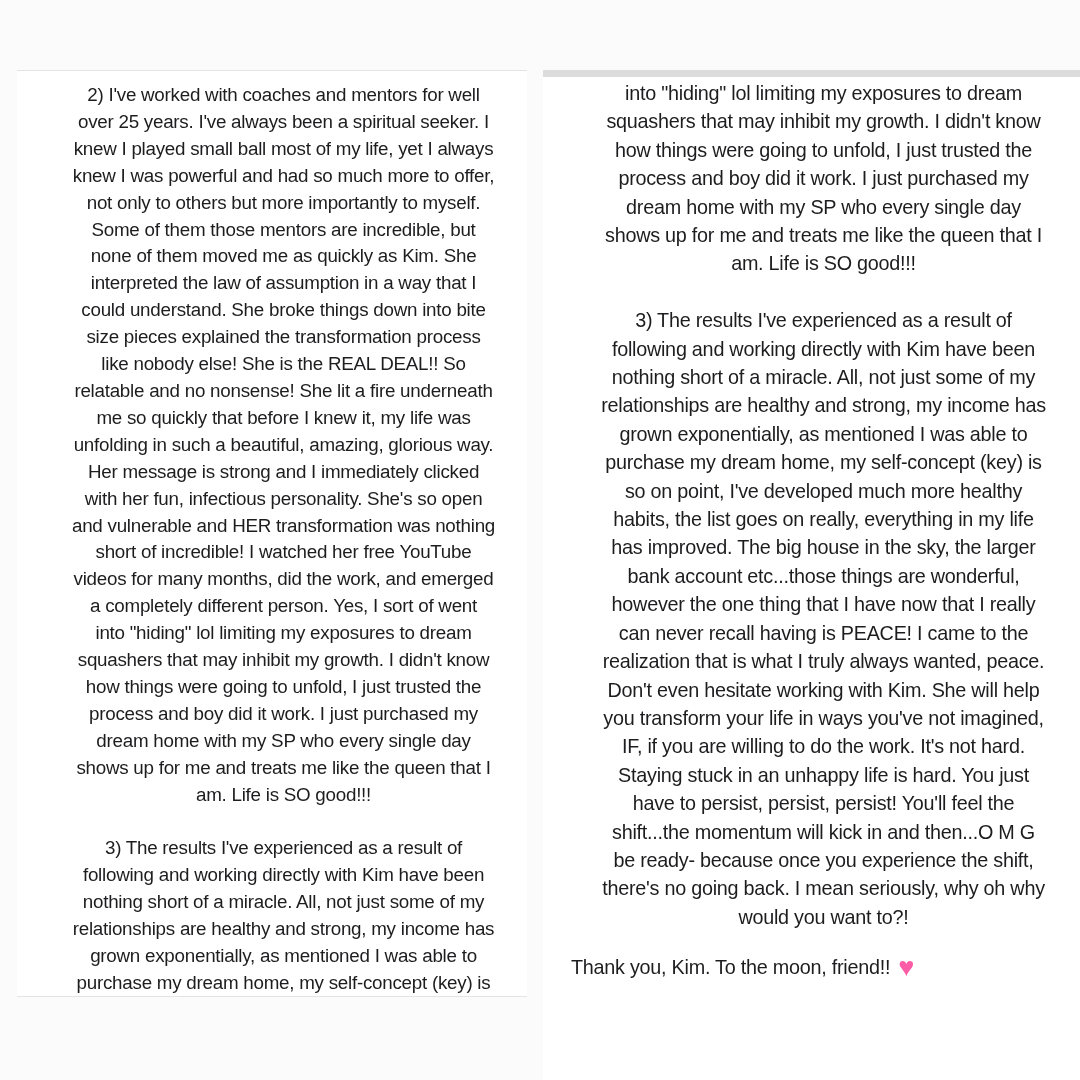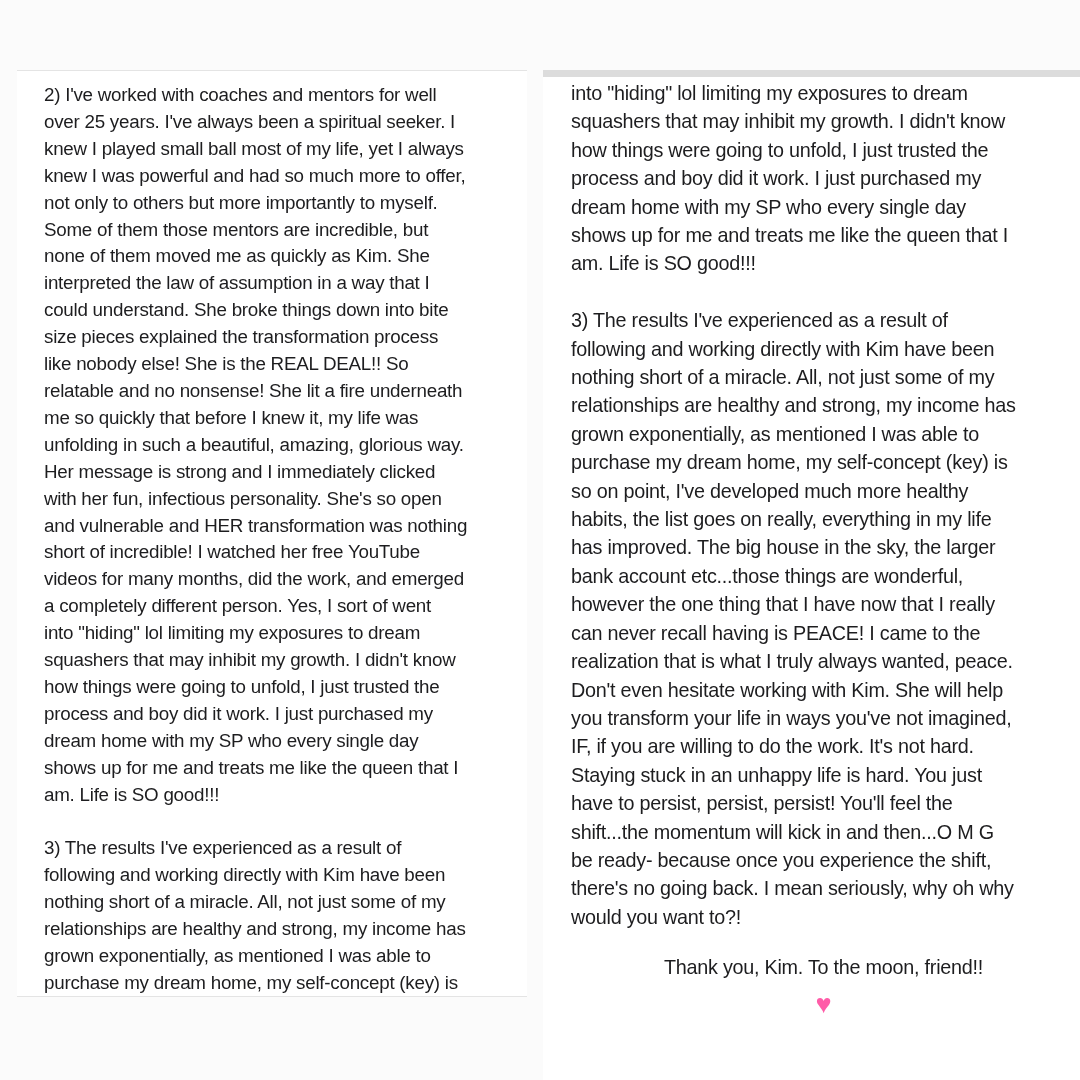--- a/index.html
+++ b/index.html
@@ -29,31 +29,32 @@
     border-top:1px solid var(--panel-edge);
     border-bottom:1px solid var(--panel-edge);
   }
   .panel.right{
     left:543px;top:70px;width:537px;height:1010px;
   }
   .cut-bar{height:7px;background:var(--screenshot-bar);}
   .textblock{
     white-space:pre;
     letter-spacing:-0.25px;
+    text-align:center;
   }
   .left-pad{padding:11px 4px 0 27px;}
   .right-pad{padding:2px 4px 0 28px;}
   .panel.left .textblock{font-size:18.8px;line-height:26.9px;}
   .panel.right .textblock{font-size:19.8px;line-height:28.4px;}
   .panel.left .para-gap{margin-top:26.9px;}
   .panel.right .para-gap{margin-top:28.4px;}
   .closing{
     margin-top:22px;
     font-size:19.8px;line-height:28.4px;letter-spacing:-0.25px;
-    display:flex;align-items:center;gap:8px;flex-direction:column;
+    display:flex;align-items:center;gap:8px;
   }
   .heart{
     color:var(--heart-pink);
     font-size:27px;
     line-height:28.4px;
   }
 </style>
 </head>
 <body>
 

